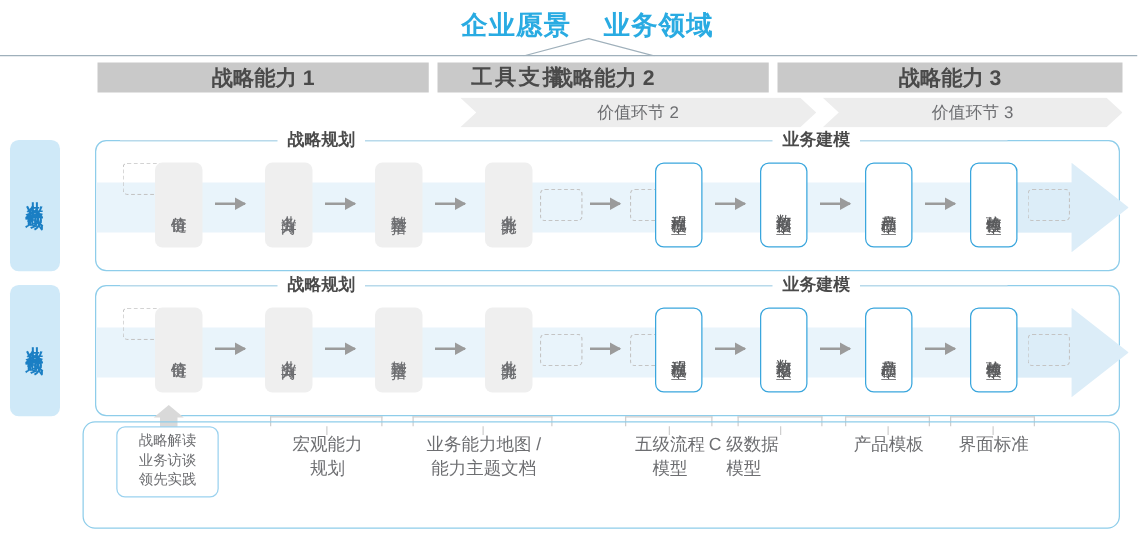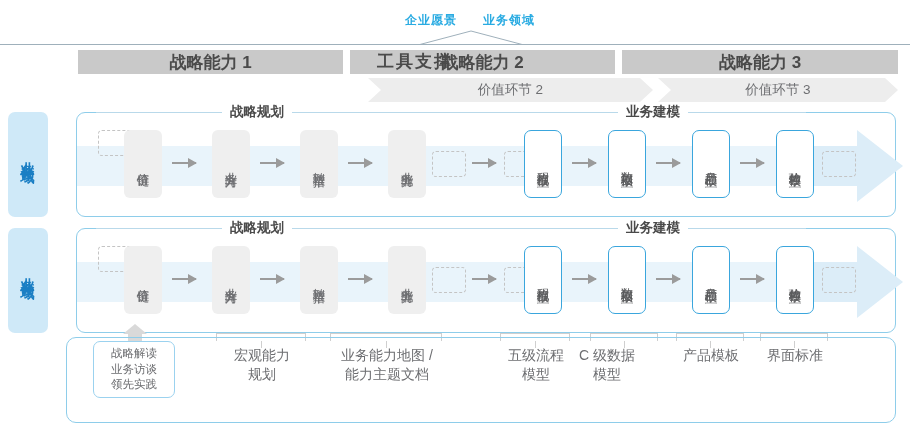--- a/index.html
+++ b/index.html
@@ -10,21 +10,21 @@
     color:#58595b;
     overflow:hidden;
     position:relative;
   }
   #root{position:absolute;left:0;top:0;width:910px;height:432px;}
 
   
   .top-titles{
     position:absolute;left:330px;top:6px;width:280px;height:28px;
     display:flex;align-items:center;justify-content:center;gap:26px;
-    font-size:12px;font-weight:bold;color:#29ABE2;letter-spacing:1px;
+    font-size:21px;font-weight:bold;color:#29ABE2;letter-spacing:1px;
     white-space:nowrap;
   }
   .top-line{
     position:absolute;left:0;top:44px;width:910px;height:1px;
     background:#9fb0bb;
   }
   .top-chev{
     position:absolute;left:418px;top:30px;width:106px;height:15px;
     overflow:hidden;
   }
@@ -327,20 +327,20 @@
   <div class="tool-tag" style="left:93px;width:82px;">战略解读
 业务访谈
 领先实践</div>
 
   <div class="tool-label" style="left:216px;width:92px;">宏观能力
 规划</div>
   <div class="tool-label" style="left:326px;width:122px;">业务能力地图 /
 能力主题文档</div>
   <div class="tool-label" style="left:496px;width:80px;">五级流程
 模型</div>
-  <div class="tool-label" style="left:568px;width:78px;">C 级数据
+  <div class="tool-label" style="left:556px;width:78px;">C 级数据
 模型</div>
   <div class="tool-label" style="left:672px;width:78px;">产品模板</div>
   <div class="tool-label" style="left:756px;width:78px;">界面标准</div>
 
   <div class="tool-title">工具支撑</div>
 
 </div>
 
 </body></html>

